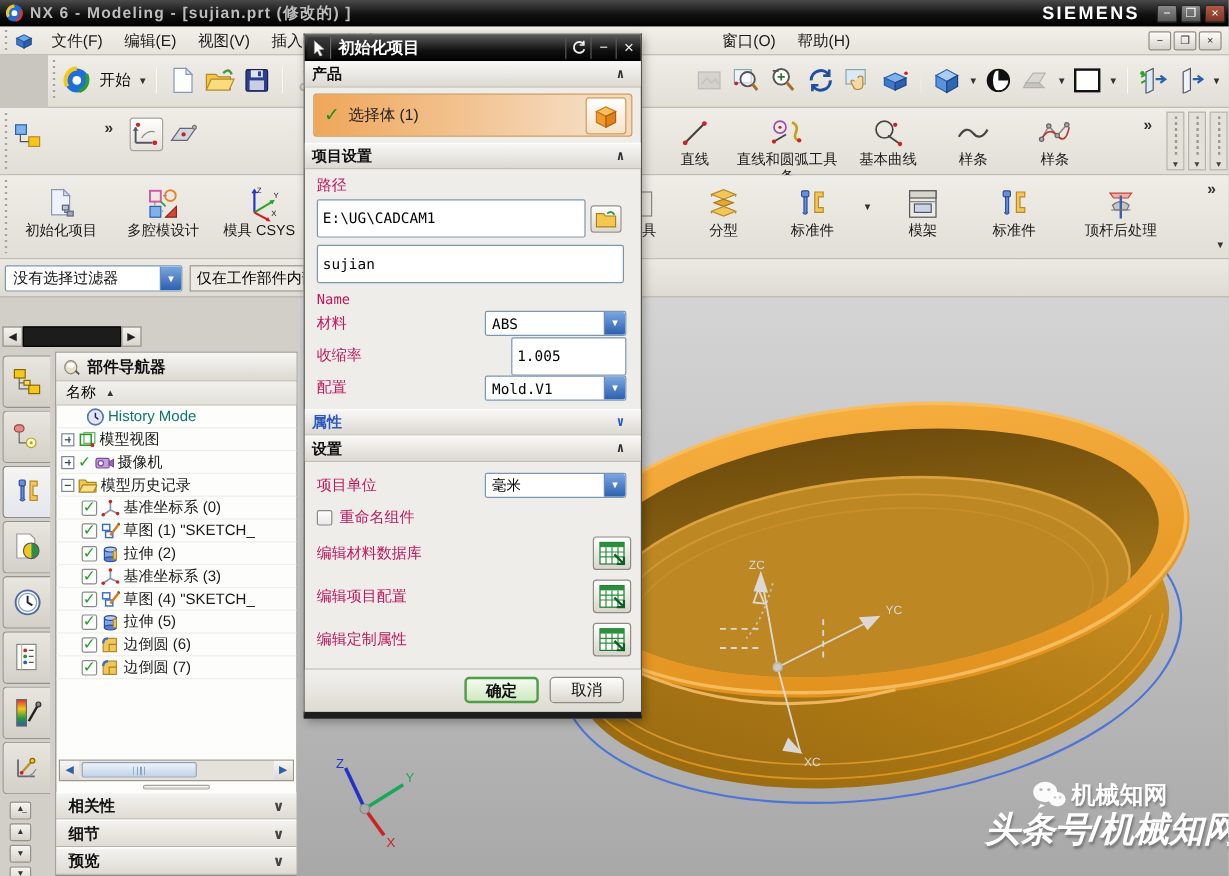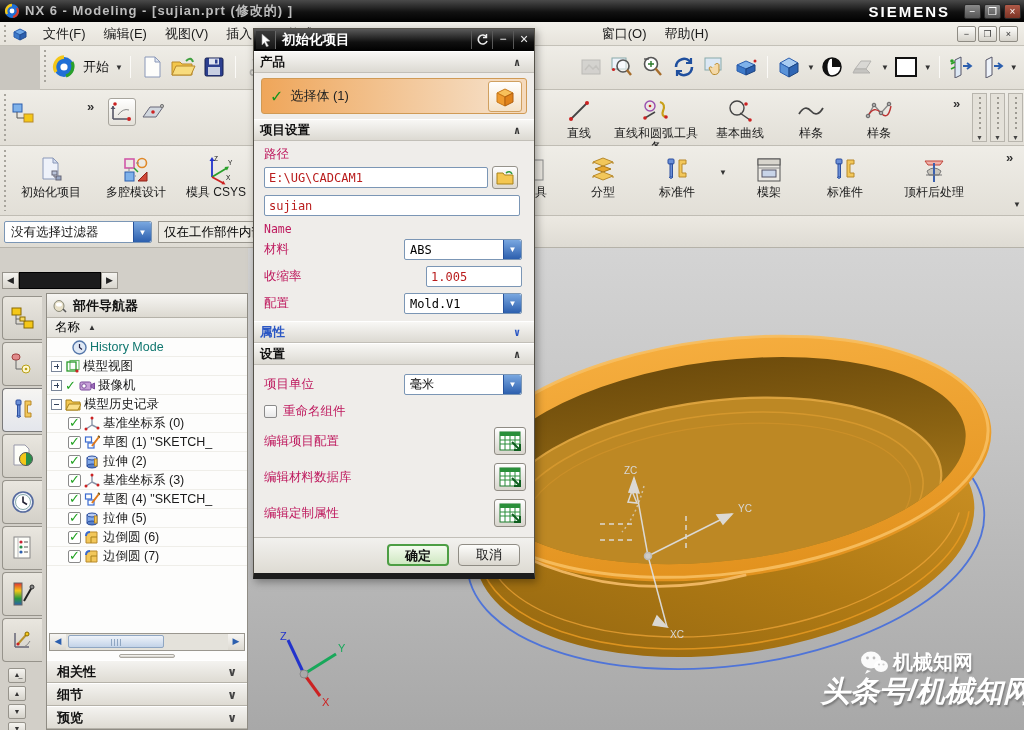--- a/index.html
+++ b/index.html
@@ -102,21 +102,21 @@
   .dsec .chev{width:22px;text-align:center;color:#333;font-size:11px;font-weight:bold;}
   .dsec.blue .t{color:#2b57c4;}
   .dsec.blue .chev{color:#2b57c4;}
   .selrow{margin:5px 7px;height:36px;border:1px solid #d09a55;border-radius:3px;background:linear-gradient(90deg,#efa65a,#f5dabd 85%);display:flex;align-items:center;padding-left:8px;gap:7px;position:relative;}
   .selrow .ck{color:#14941c;font-weight:bold;font-size:16px;}
   .selrow .t{font-size:13px;color:#222;}
   .cubebtn{position:absolute;right:4px;top:2px;width:34px;height:31px;background:linear-gradient(180deg,#fff,#f4e2c8);border:1px solid #d0a060;border-radius:3px;display:flex;align-items:center;justify-content:center;}
   .dbody{padding:2px 0 0 0;}
   .frow{display:flex;align-items:center;padding:3px 10px;position:relative;}
   .flabel{font-size:12.5px;color:#be185d;}
-  .dinput{height:21px;border:1px solid #7b96b5;border-radius:2px;background:#fff;font-family:"DejaVu Sans Mono",monospace;font-size:12px;color:#b91c1c;padding:0 4px;}
+  .dinput{height:32px;border:1px solid #7b96b5;border-radius:2px;background:#fff;font-family:"DejaVu Sans Mono",monospace;font-size:12px;color:#000000;padding:0 4px;}
   .dcombo{position:absolute;right:12px;height:21px;width:118px;background:#fff;border:1px solid #7b96b5;border-radius:2px;display:flex;align-items:center;}
   .dcombo .val{flex:1;padding:0 5px;font-family:"DejaVu Sans Mono",monospace;font-size:12px;white-space:nowrap;overflow:hidden;}
   .folderbtn{width:26px;height:23px;margin-left:4px;background:linear-gradient(180deg,#fefefe,#ddd9d0);border:1px solid #96938b;border-radius:3px;display:flex;align-items:center;justify-content:center;}
   .cbx{width:13px;height:13px;border:1px solid #8a8a8a;background:linear-gradient(180deg,#fff,#e8e8e8);border-radius:2px;margin-right:6px;}
   .editrow{display:flex;align-items:center;padding:4px 8px 4px 10px;}
   .editrow .flabel{flex:1;}
   .sheetbtn{width:32px;height:28px;background:linear-gradient(180deg,#fefefe,#d8d5cd);border:1px solid #8f8c84;border-radius:3px;display:flex;align-items:center;justify-content:center;}
   .dfoot{margin-top:6px;border-top:1px solid #c2bfb8;background:linear-gradient(180deg,#f2f1ee,#dedbd3);padding:6px 14px 7px 0;display:flex;justify-content:flex-end;gap:9px;}
   .okbtn{min-width:62px;height:22px;border:2px solid #4d9e44;border-radius:4px;background:linear-gradient(180deg,#f4fbef,#cfe8c2);font-weight:bold;font-size:13px;color:#111;text-align:center;line-height:19px;}
   .cancelbtn{min-width:62px;height:22px;border:1px solid #8f8c84;border-radius:4px;background:linear-gradient(180deg,#fdfdfb,#dad7cf);font-size:13px;color:#111;text-align:center;line-height:20px;}
@@ -983,32 +983,32 @@
       <span class="dcombo">
         <span class="val" style="font-family:'Liberation Sans',sans-serif;">毫米</span>
         <span class="bluebtn">▼</span>
       </span>
     </div>
     <div class="frow" style="height:24px;">
       <span class="cbx"></span>
       <span class="flabel">重命名组件</span>
     </div>
     <div class="editrow">
-      <span class="flabel">编辑项目配置</span>
+      <span class="flabel">编辑材料数据库</span>
       <span class="sheetbtn">
         <svg width="22" height="20" viewBox="0 0 22 20">
             <rect x="1" y="1" width="20" height="18" fill="#fff" stroke="#1a7a2a"></rect>
             <rect x="1" y="1" width="20" height="4" fill="#2a8f3a"></rect>
             <path d="M1 9 h20 M1 13 h20 M6 5 v14 M11 5 v14 M16 5 v14" stroke="#2a8f3a" stroke-width="1"></path>
             <path d="M13 11 L21 19 M21 13 v6 h-6" stroke="#0f5f1f" stroke-width="2" fill="none"></path>
           </svg>
       </span>
     </div>
     <div class="editrow">
-      <span class="flabel">编辑材料数据库</span>
+      <span class="flabel">编辑项目配置</span>
       <span class="sheetbtn">
         <svg width="22" height="20" viewBox="0 0 22 20">
             <rect x="1" y="1" width="20" height="18" fill="#fff" stroke="#1a7a2a"></rect>
             <rect x="1" y="1" width="20" height="4" fill="#2a8f3a"></rect>
             <path d="M1 9 h20 M1 13 h20 M6 5 v14 M11 5 v14 M16 5 v14" stroke="#2a8f3a" stroke-width="1"></path>
             <path d="M13 11 L21 19 M21 13 v6 h-6" stroke="#0f5f1f" stroke-width="2" fill="none"></path>
           </svg>
       </span>
     </div>
     <div class="editrow">

